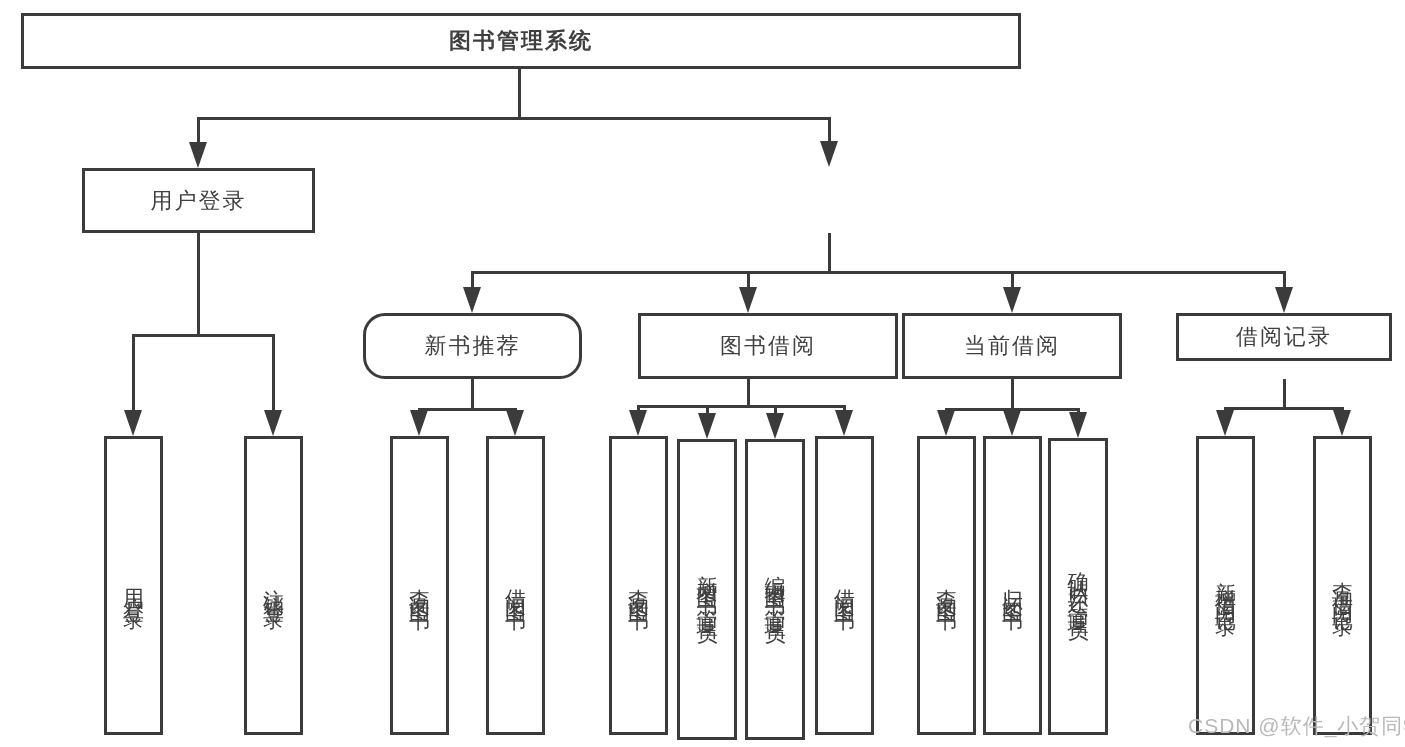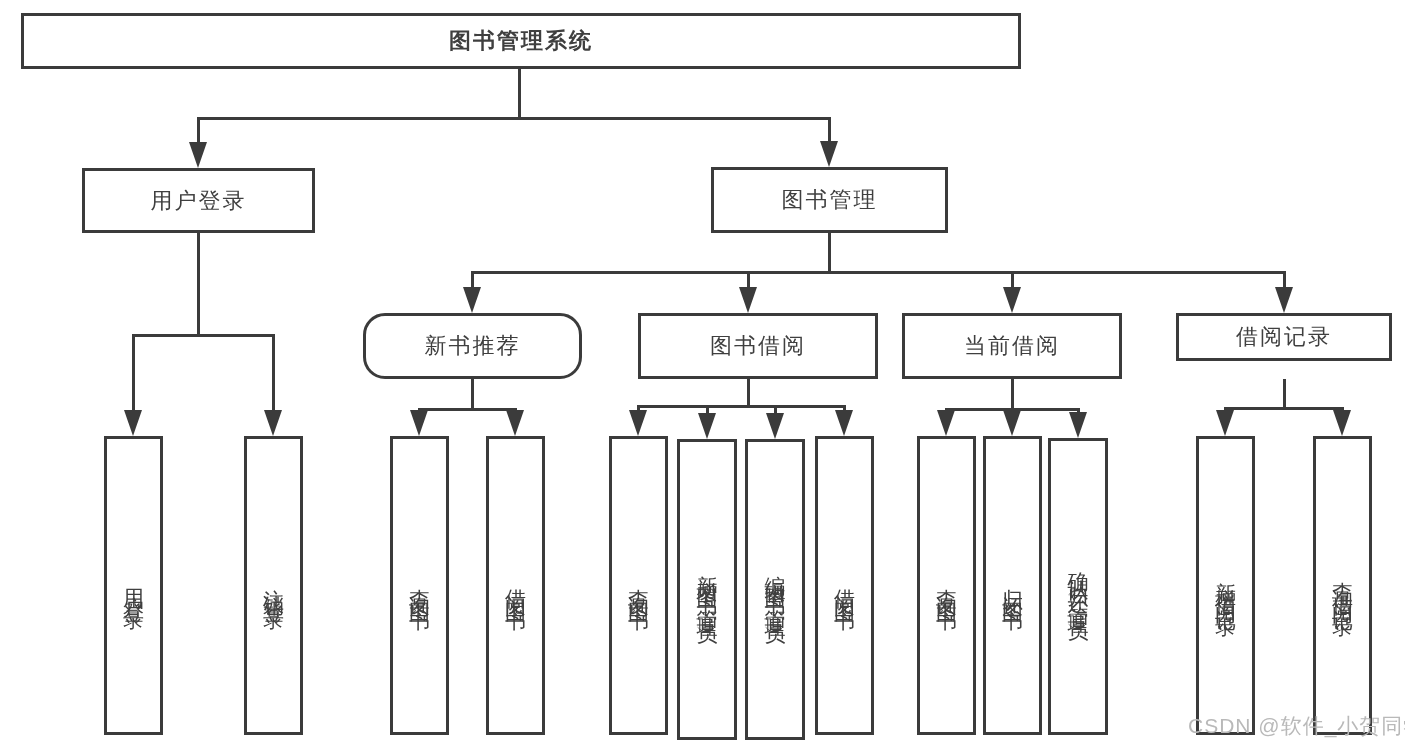--- a/index.html
+++ b/index.html
@@ -67,27 +67,24 @@
 <body>
 
 <div id="diagram" style="background: rgb(255, 255, 255);">
   <div id="watermark" style="color: rgb(185, 185, 185);">CSDN @软件_小贺同学</div>
 <div class="node" style="left: 21px; top: 13px; width: 1000px; height: 56px; border-color: rgb(59, 59, 59);">
       <span class="node-label" style="color: rgb(63, 63, 63); font-weight: bold;">图书管理系统</span>
     </div>
     <div class="node" style="left: 82px; top: 168px; width: 233px; height: 65px; border-color: rgb(59, 59, 59);">
       <span class="node-label" style="color: rgb(63, 63, 63);">用户登录</span>
     </div>
-    <div class="node" style="left: 711px; top: 167px; width: 237px; height: 66px; border-color: rgb(59, 59, 59);">
-      <span class="node-label" style="color: rgb(63, 63, 63);">图书管理</span>
-    </div>
     <div class="node" style="left: 363px; top: 313px; width: 219px; height: 66px; border-color: rgb(59, 59, 59); border-radius: 22px;">
       <span class="node-label" style="color: rgb(63, 63, 63);">新书推荐</span>
     </div>
-    <div class="node" style="left: 638px; top: 313px; width: 240px; height: 66px; border-color: rgb(59, 59, 59);">
+    <div class="node" style="left: 638px; top: 313px; width: 260px; height: 66px; border-color: rgb(59, 59, 59);">
       <span class="node-label" style="color: rgb(63, 63, 63);">图书借阅</span>
     </div>
     <div class="node" style="left: 902px; top: 313px; width: 220px; height: 66px; border-color: rgb(59, 59, 59);">
       <span class="node-label" style="color: rgb(63, 63, 63);">当前借阅</span>
     </div>
     <div class="node" style="left: 1176px; top: 313px; width: 216px; height: 48px; border-color: rgb(59, 59, 59);">
       <span class="node-label" style="color: rgb(63, 63, 63);">借阅记录</span>
     </div>
     <div class="node vertical" style="left: 104px; top: 436px; width: 59px; height: 299px; border-color: rgb(59, 59, 59);">
       <span class="node-label" style="color: rgb(63, 63, 63);">用户登录</span>

